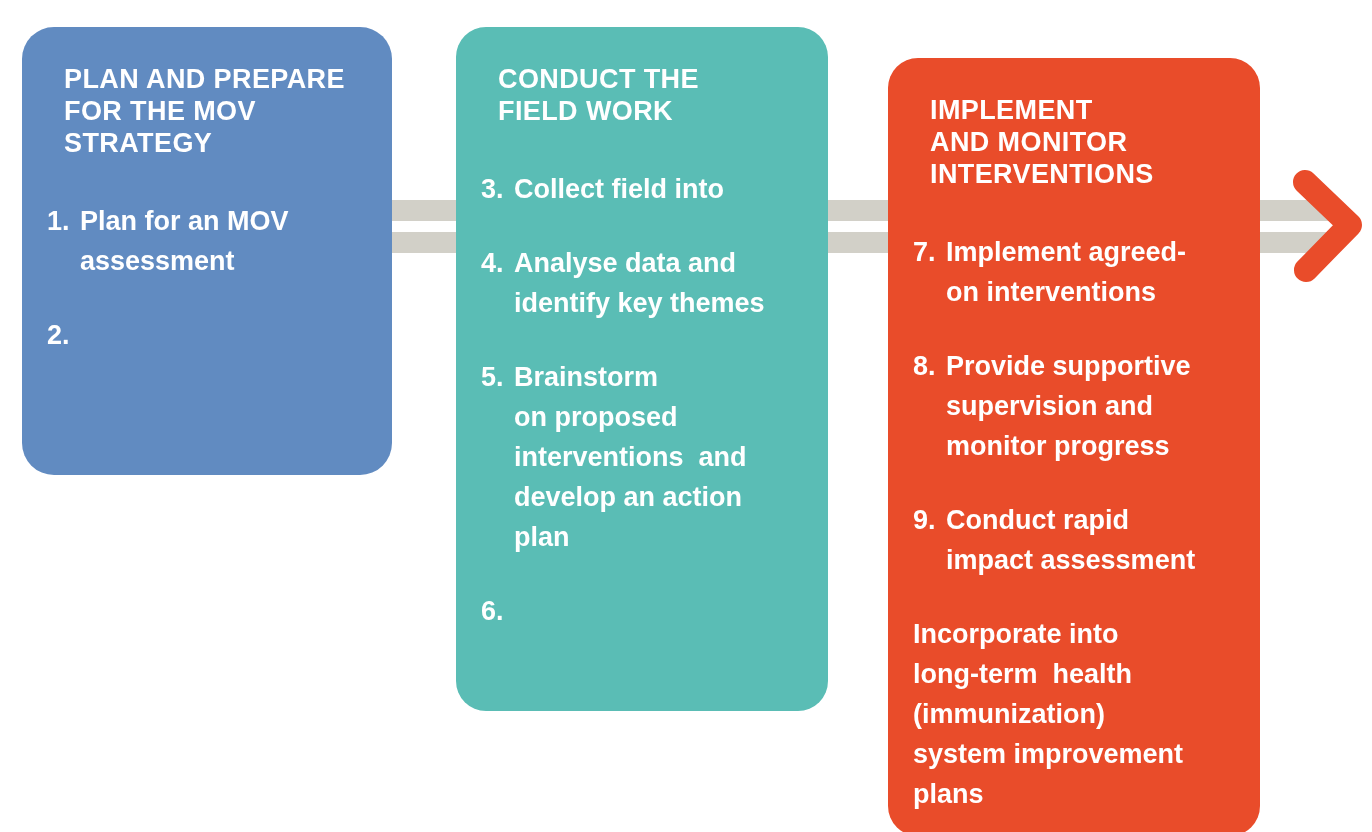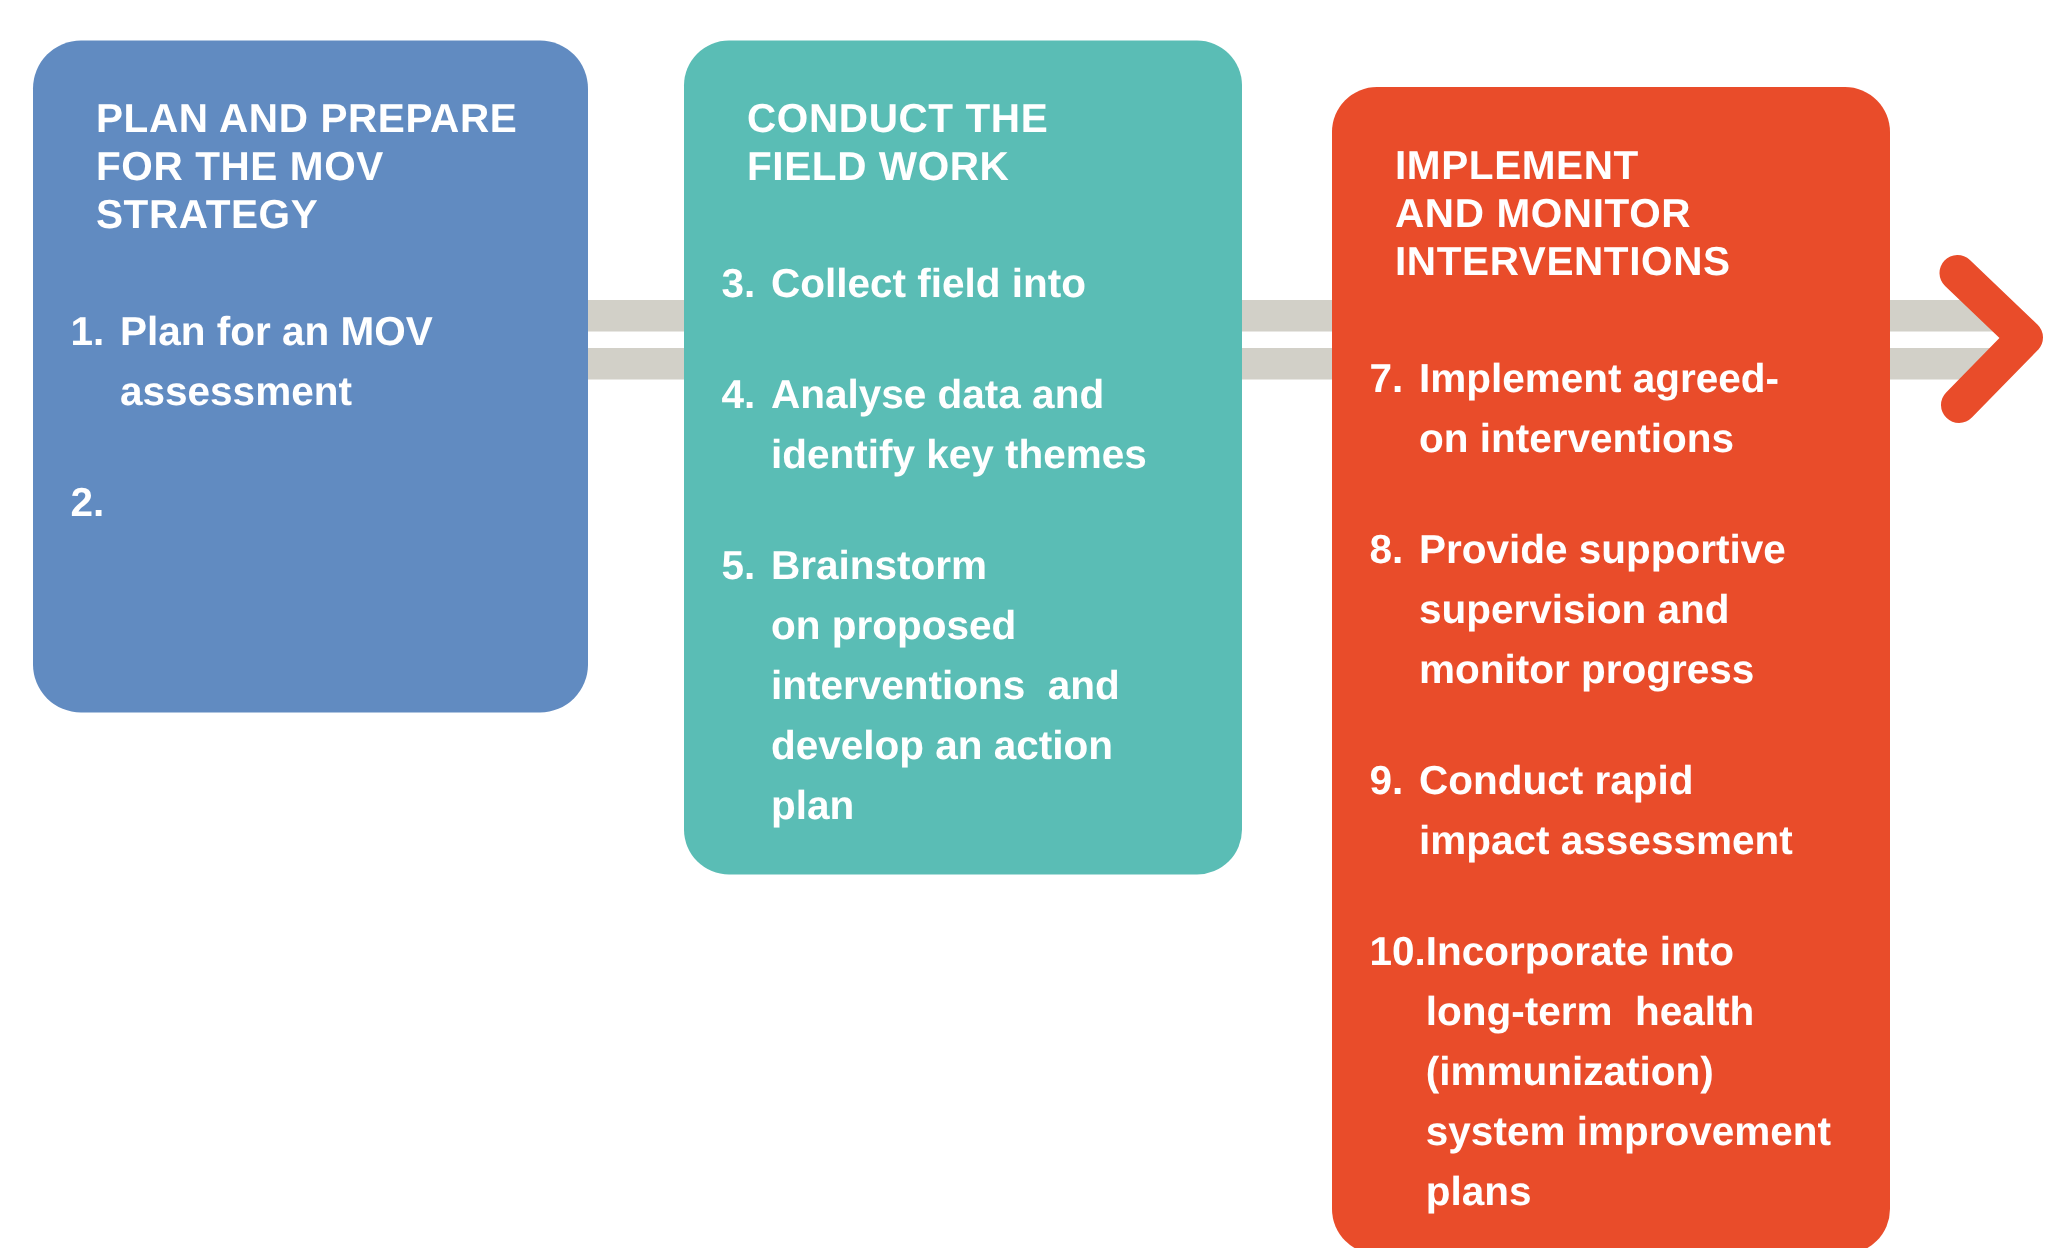--- a/index.html
+++ b/index.html
@@ -31,21 +31,21 @@
   
   .card {
     position: absolute;
     top: 27px;
     border-radius: 30px;
     box-sizing: border-box;
     padding: 36px 20px 0 25px;
     z-index: 2;
   }
   .card-plan      { left: 22px;  width: 370px; height: 448px; border-radius: 32px; }
-  .card-fieldwork { left: 456px; width: 372px; height: 556px; }
+  .card-fieldwork { left: 456px; width: 372px; height: 684px; }
   .card-implement { left: 888px; width: 372px; height: 778px; }
 
   .phase-title {
     margin: 0 0 0 17px;
     font-size: 27px;
     line-height: 32px;
     letter-spacing: 0.4px;
     white-space: pre-line;
   }
   .steps {
@@ -147,21 +147,20 @@
         <span class="step-text">Provide supportive
 supervision and
 monitor progress</span>
       </li>
       <li class="step">
         <span class="step-num">9.</span>
         <span class="step-text">Conduct rapid
 impact assessment</span>
       </li>
       <li class="step">
-        <span class="step-num">10.</span>
         <span class="step-text">Incorporate into
 long-term  health
 (immunization)
 system improvement
 plans</span>
       </li>
     </ul>
   </section>
 
 </div>

